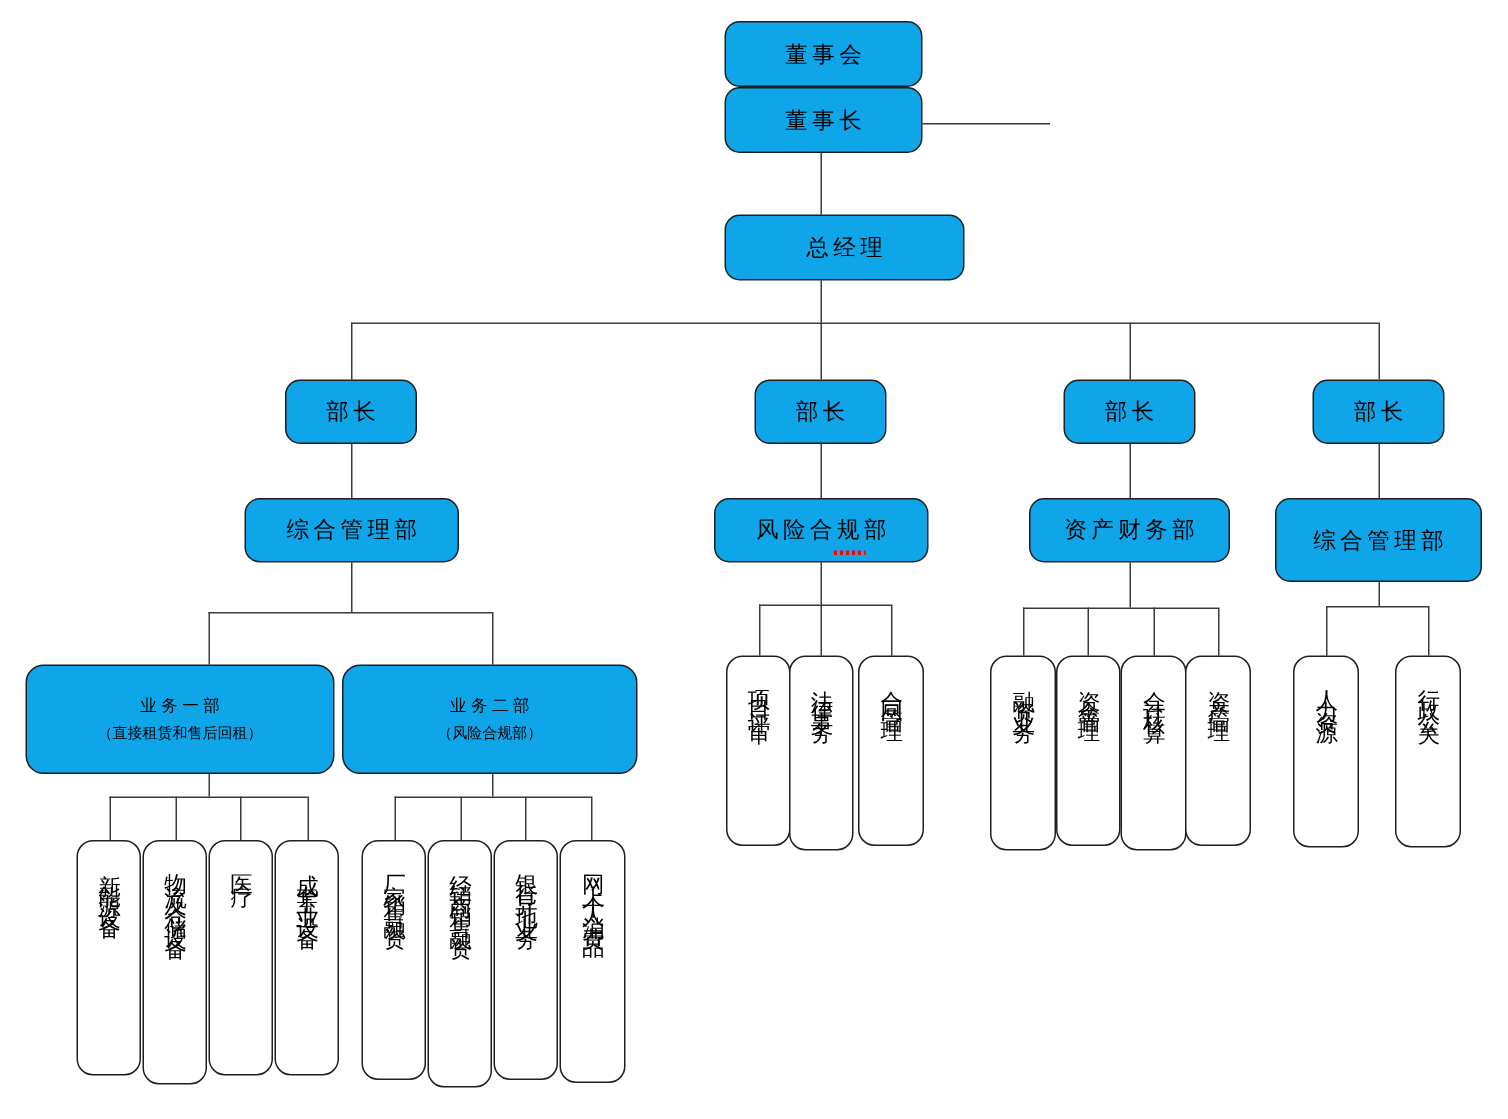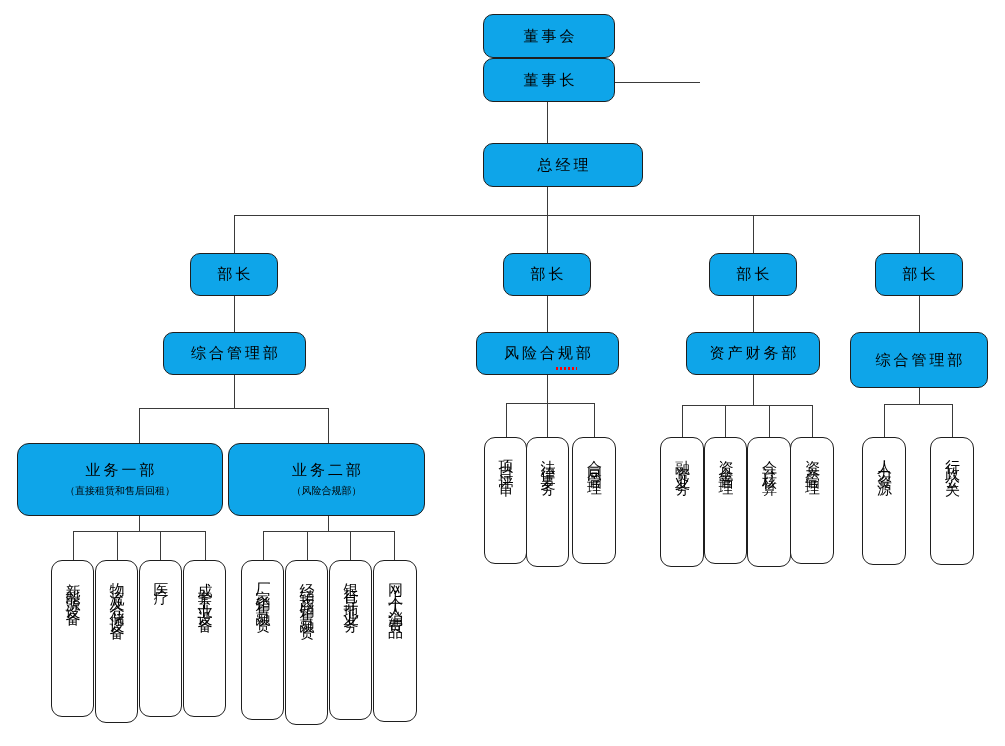--- a/index.html
+++ b/index.html
@@ -11,21 +11,21 @@
   .stage { position:relative; width:1005px; height:746px; overflow:hidden; }
 
   .node {
     position:absolute; box-sizing:border-box;
     background:#0ea5e9; border:1.5px solid #1f1f1f; border-radius:10px;
     display:flex; align-items:center; justify-content:center;
     font-size:15px; letter-spacing:3px; text-indent:3px;
     z-index:2;
   }
   .node.big { border-radius:12px; flex-direction:column; gap:4px; }
-  .node.big .title { font-size:15px; letter-spacing:3px; }
+  .node.big .title { font-size:11px; letter-spacing:3px; }
   .node.big .sub { font-size:10px; letter-spacing:0; text-indent:0; }
 
   .vnode {
     position:absolute; box-sizing:border-box;
     background:#ffffff; border:1.5px solid #1f1f1f; border-radius:11px;
     z-index:2;
   }
   .vnode .vtext {
     position:absolute; top:10px; left:50%; transform:translateX(-50%);
     writing-mode:vertical-rl; text-orientation:upright;

